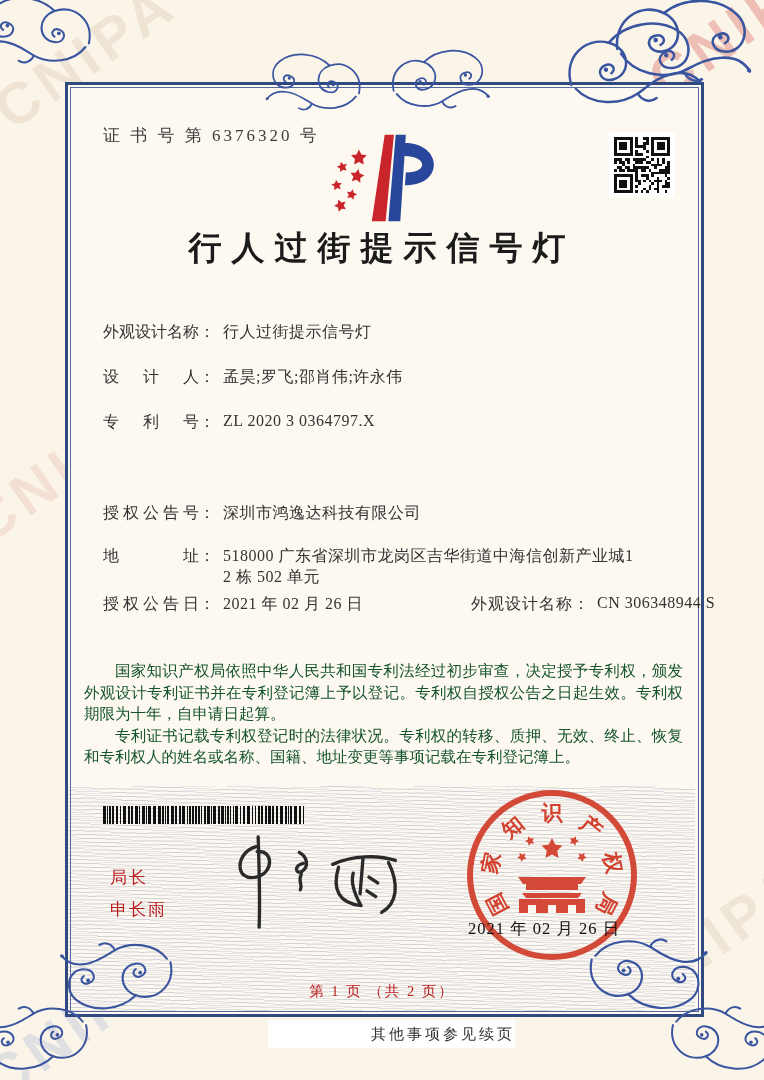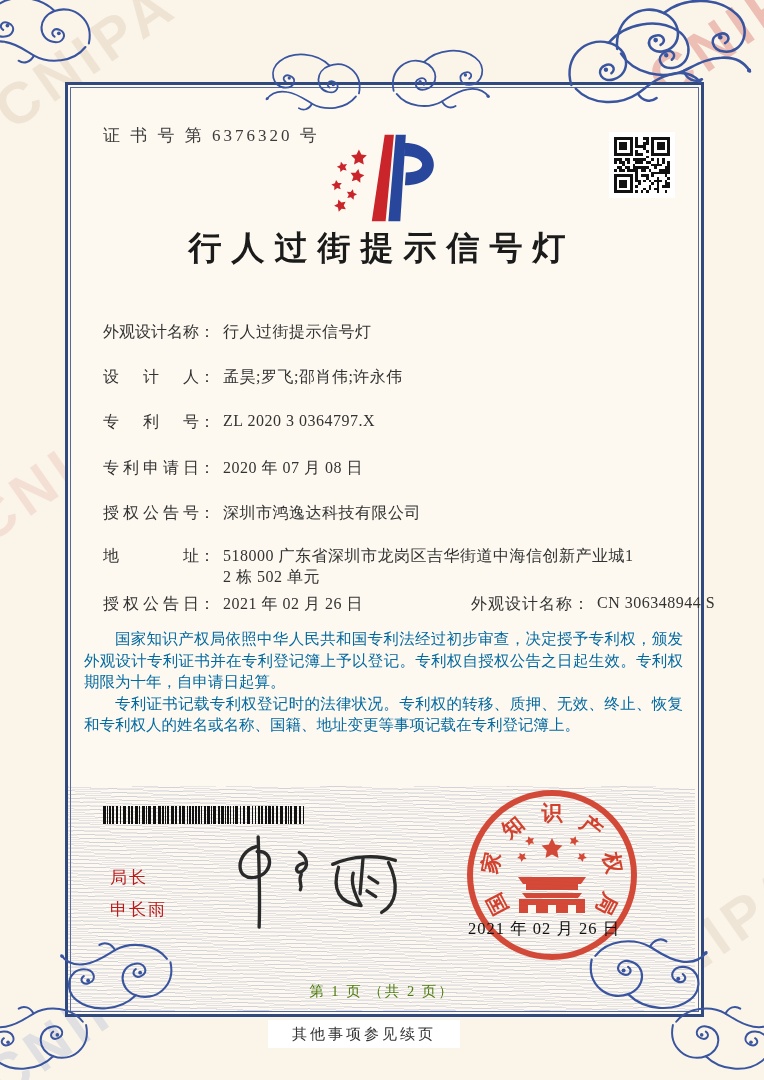--- a/index.html
+++ b/index.html
@@ -18,35 +18,35 @@
   .certno{position:absolute;left:103px;top:124px;font-size:17px;letter-spacing:3px;color:#3c3c3c}
   .title{position:absolute;left:0;top:226px;width:764px;text-align:center;font-size:33px;font-weight:bold;letter-spacing:10px;color:#1b1b1b}
   
   .row{position:absolute;left:103px;font-size:16px;color:#333;white-space:nowrap}
   .flabel{display:inline-block;width:96px;text-align:justify;text-align-last:justify;vertical-align:top}
   .colon{display:inline-block;vertical-align:top}
   .fvalue{display:inline-block;margin-left:4px;vertical-align:top;letter-spacing:.5px}
   .row2col{position:absolute;left:368px;top:0;white-space:nowrap}
   .flabel2{letter-spacing:1px}
   
-  .bodytext{position:absolute;left:84px;top:628px;width:599px;font-size:15.5px;line-height:21.5px;color:#0369a1;text-align:justify}
+  .bodytext{position:absolute;left:84px;top:660px;width:599px;font-size:15.5px;line-height:21.5px;color:#14532d;text-align:justify}
   .bodytext p{margin:0;text-indent:2em}
   
   .barcode{position:absolute;left:103px;top:806px;width:206px;height:18px}
   
   .signer{position:absolute;left:110px;font-size:17px;color:#b91c1c;letter-spacing:2px}
   .signature{position:absolute;left:216px;top:833px;width:198px;height:98px}
   
   .seal{position:absolute;left:462px;top:785px;width:180px;height:180px}
   .seal svg{position:absolute;left:0;top:0}
   .seal-char{position:absolute;left:50%;top:50%;font-size:21px;font-weight:bold;color:#d2402e;font-family:"Liberation Serif","DejaVu Serif",serif}
   .seal-date{position:absolute;left:468px;top:918px;font-size:16.5px;color:#111;letter-spacing:1px;white-space:nowrap}
   
-  .pageinfo{position:absolute;left:0;top:982px;width:764px;text-align:center;font-size:14.5px;color:#4d7c0f;letter-spacing:2px}
-  .note{position:absolute;left:268px;top:1020px;width:192px;height:28px;background:#ffffff;text-align:center;line-height:28px;font-size:15px;color:#333;letter-spacing:3px}
+  .pageinfo{position:absolute;left:0;top:982px;width:764px;text-align:center;font-size:14.5px;color:#b91c1c;letter-spacing:2px}
+  .note{position:absolute;left:268px;top:1020px;width:247px;height:28px;background:#ffffff;text-align:right;line-height:28px;font-size:15px;color:#333;letter-spacing:3px}
   .qrwrap{position:absolute;left:609px;top:132px;width:66px;height:66px;background:#fff;display:flex;align-items:center;justify-content:center}
   .logo{position:absolute;left:307px;top:132px}
   .orn{position:absolute;pointer-events:none}
 </style>
 </head>
 <body>
 
 <div class="page">
 
   <div class="wm" style="left:-18px;top:22px;color:#c9a98f;opacity:.22">CNIPA</div>
@@ -255,24 +255,20 @@
     <span class="fvalue">行人过街提示信号灯</span>
   </div>
   <div class="row" style="top:367px">
     <span class="flabel">设计人</span><span class="colon">：</span>
     <span class="fvalue">孟昊;罗飞;邵肖伟;许永伟</span>
   </div>
   <div class="row" style="top:412px">
     <span class="flabel">专利号</span><span class="colon">：</span>
     <span class="fvalue">ZL 2020 3 0364797.X</span>
   </div>
-  <div class="row" style="top:458px">
-    <span class="flabel">专利申请日</span><span class="colon">：</span>
-    <span class="fvalue">2020 年 07 月 08 日</span>
-  </div>
   <div class="row" style="top:503px">
     <span class="flabel">授权公告号</span><span class="colon">：</span>
     <span class="fvalue">深圳市鸿逸达科技有限公司</span>
   </div>
   <div class="row" style="top:546px">
     <span class="flabel">地址</span><span class="colon">：</span>
     <span class="fvalue">
       <span>518000 广东省深圳市龙岗区吉华街道中海信创新产业城1</span><br>
       <span>2 栋 502 单元</span>
     </span>

